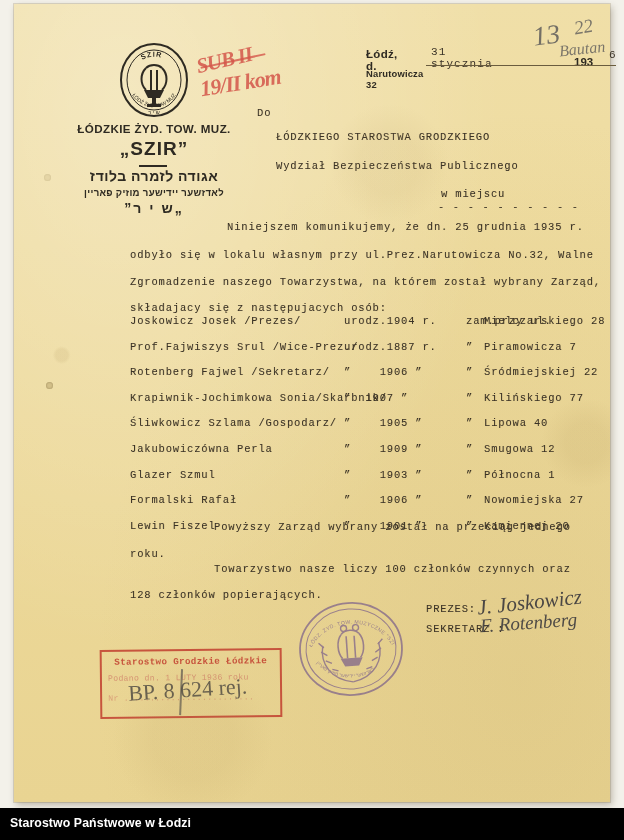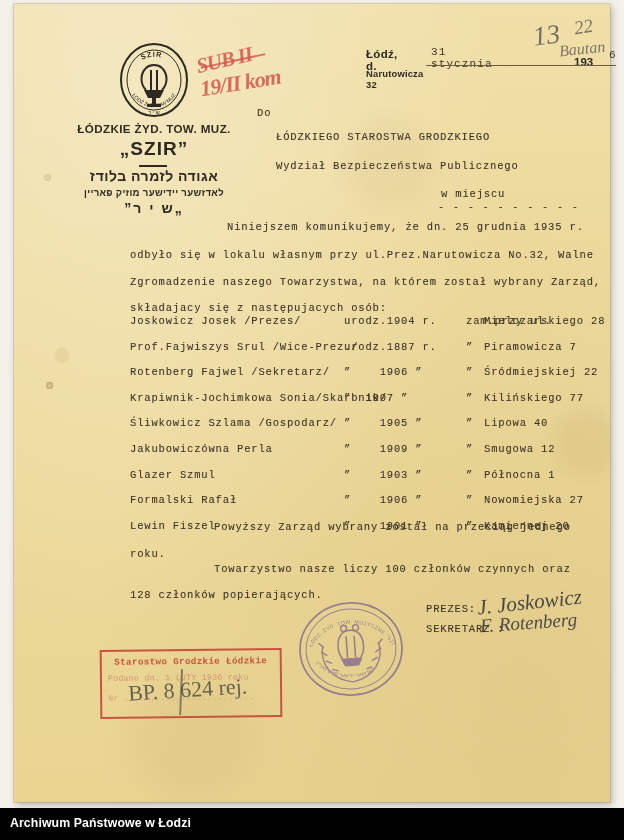--- a/index.html
+++ b/index.html
@@ -410,14 +410,14 @@
     <div class="hand hand-red" id="hw-red-2">19/II kom</div>
 
     <div class="hand hand-ink" id="hw-top-num">13</div>
     <div class="hand hand-ink" id="hw-top-num2">22</div>
     <div class="hand hand-ink" id="hw-top-sig">Bautan</div>
 
   </div>
 </div>
 
 <div id="footer">
-  <div id="footer-text">Archiwum Państwowe w Łodzi</div>
+  <div id="footer-text">Starostwo Państwowe w Łodzi</div>
 </div>
 
 </body></html>

